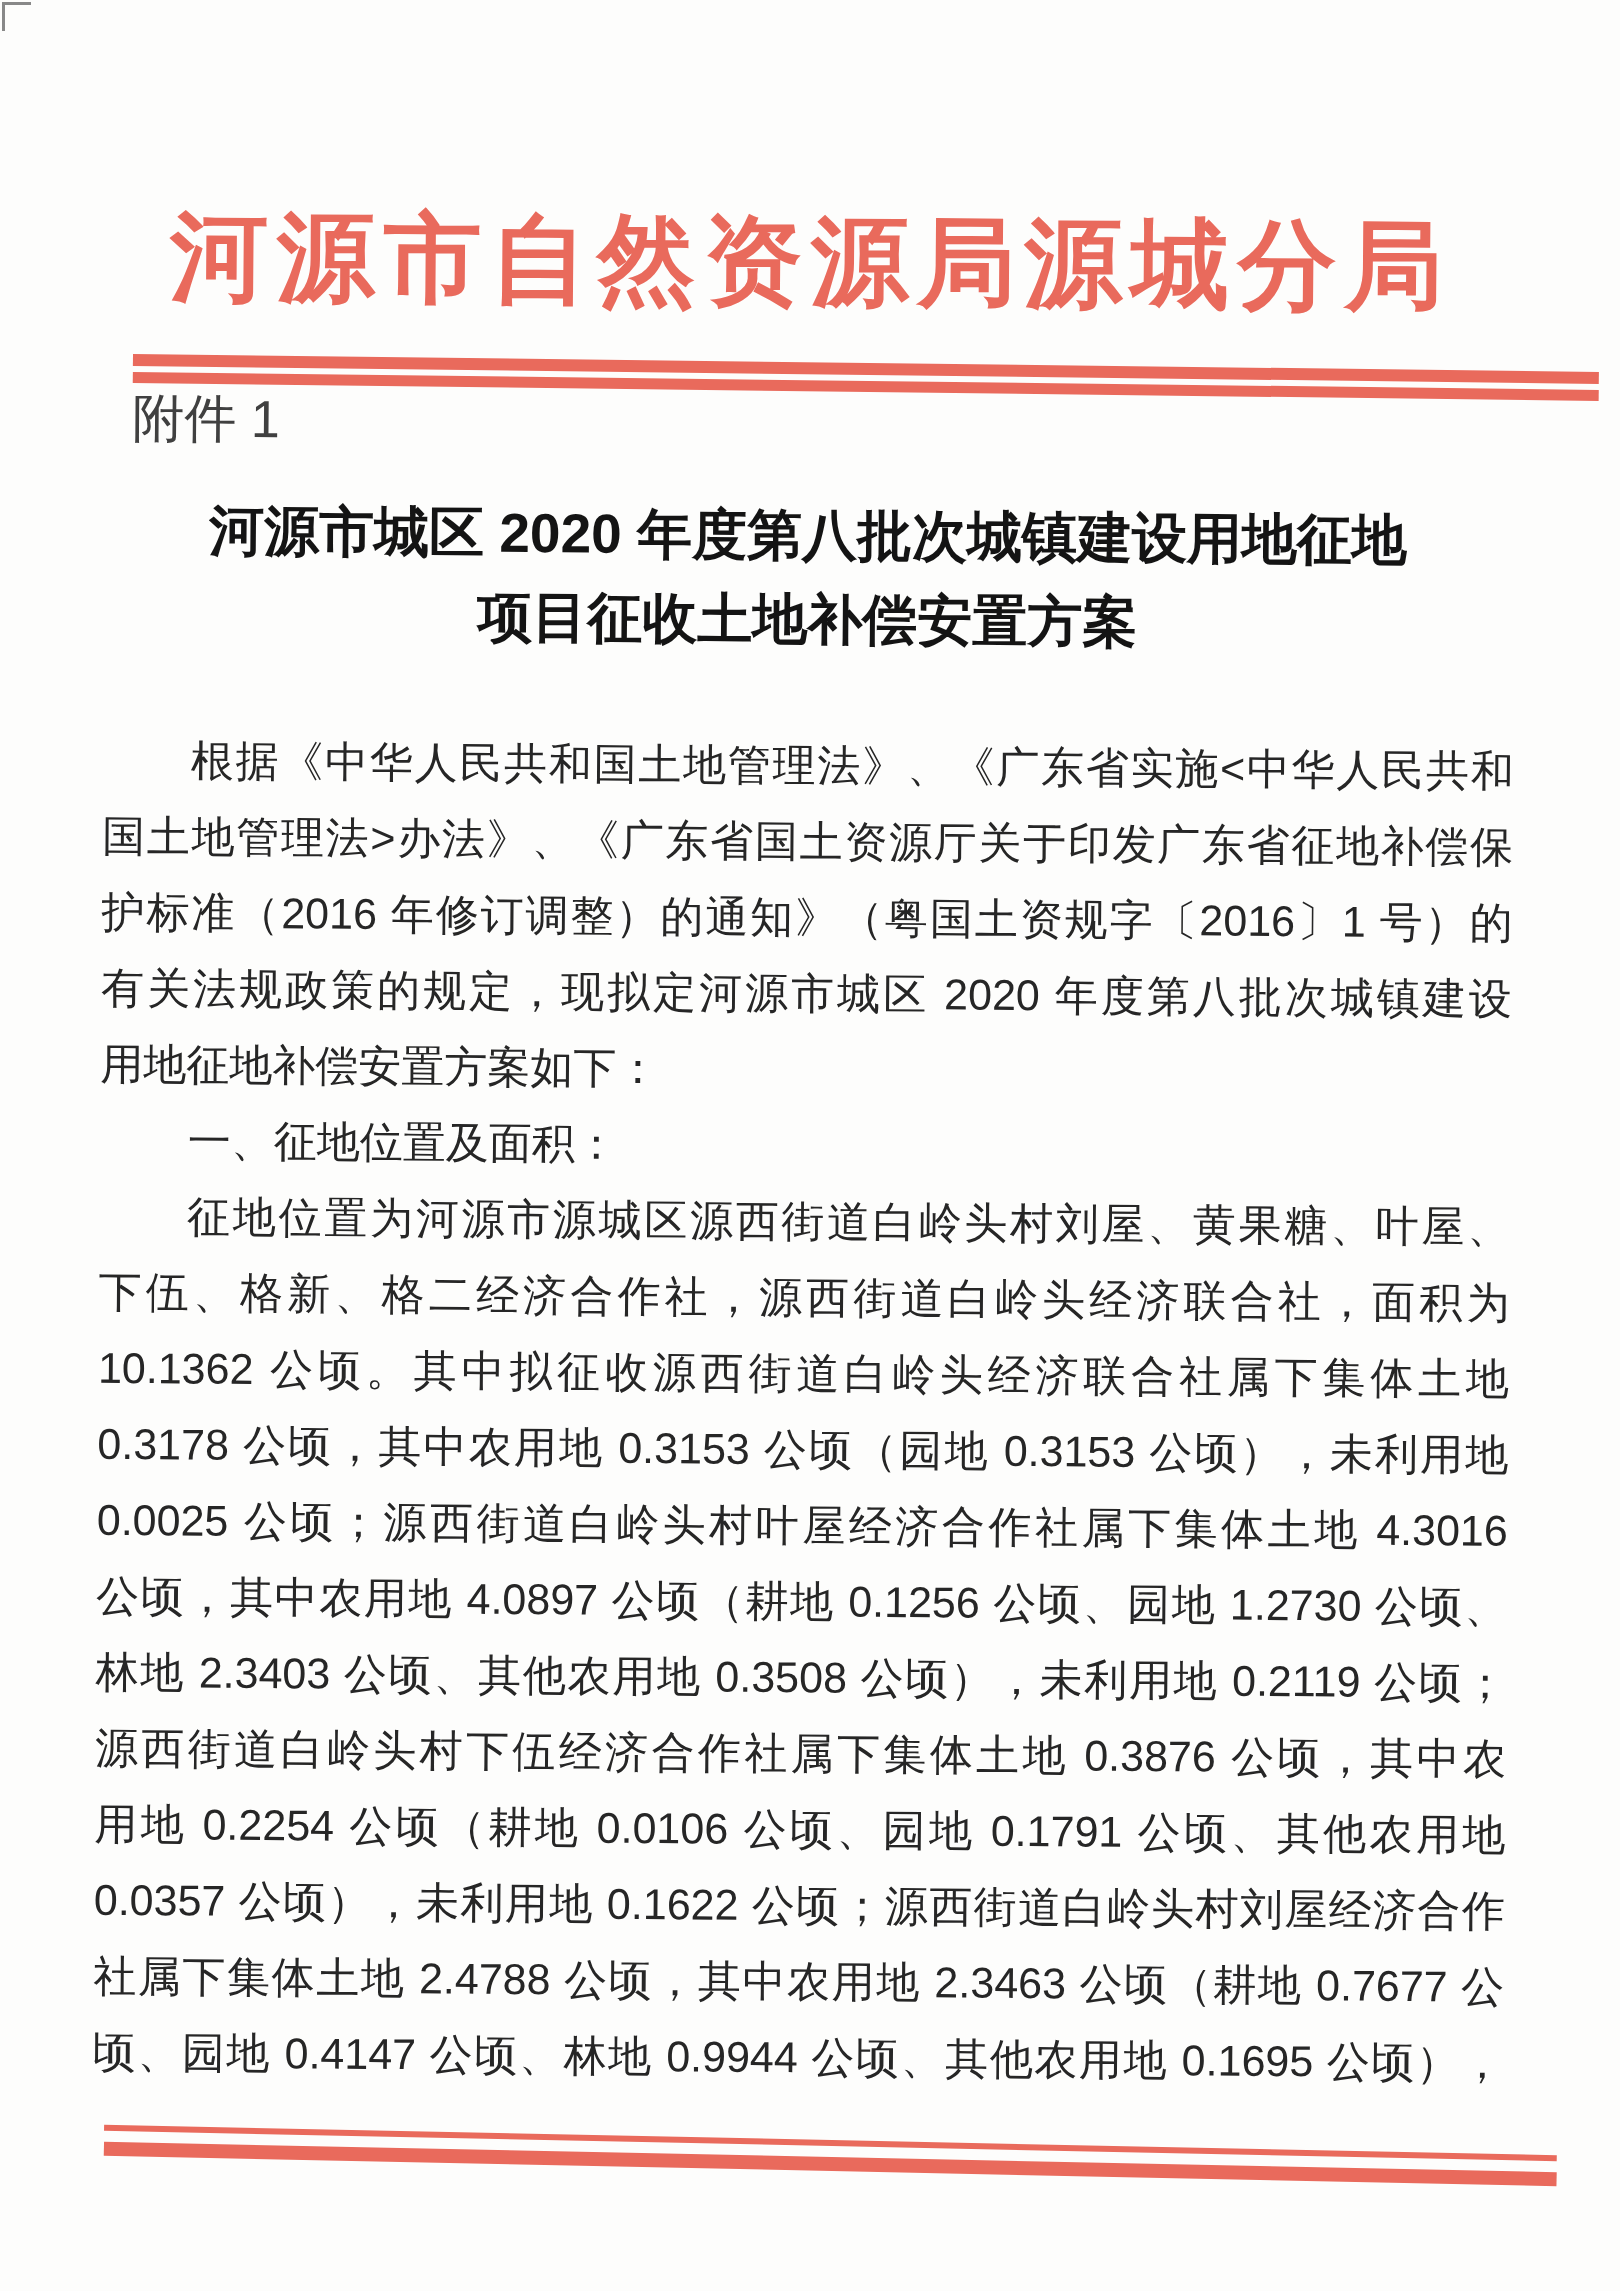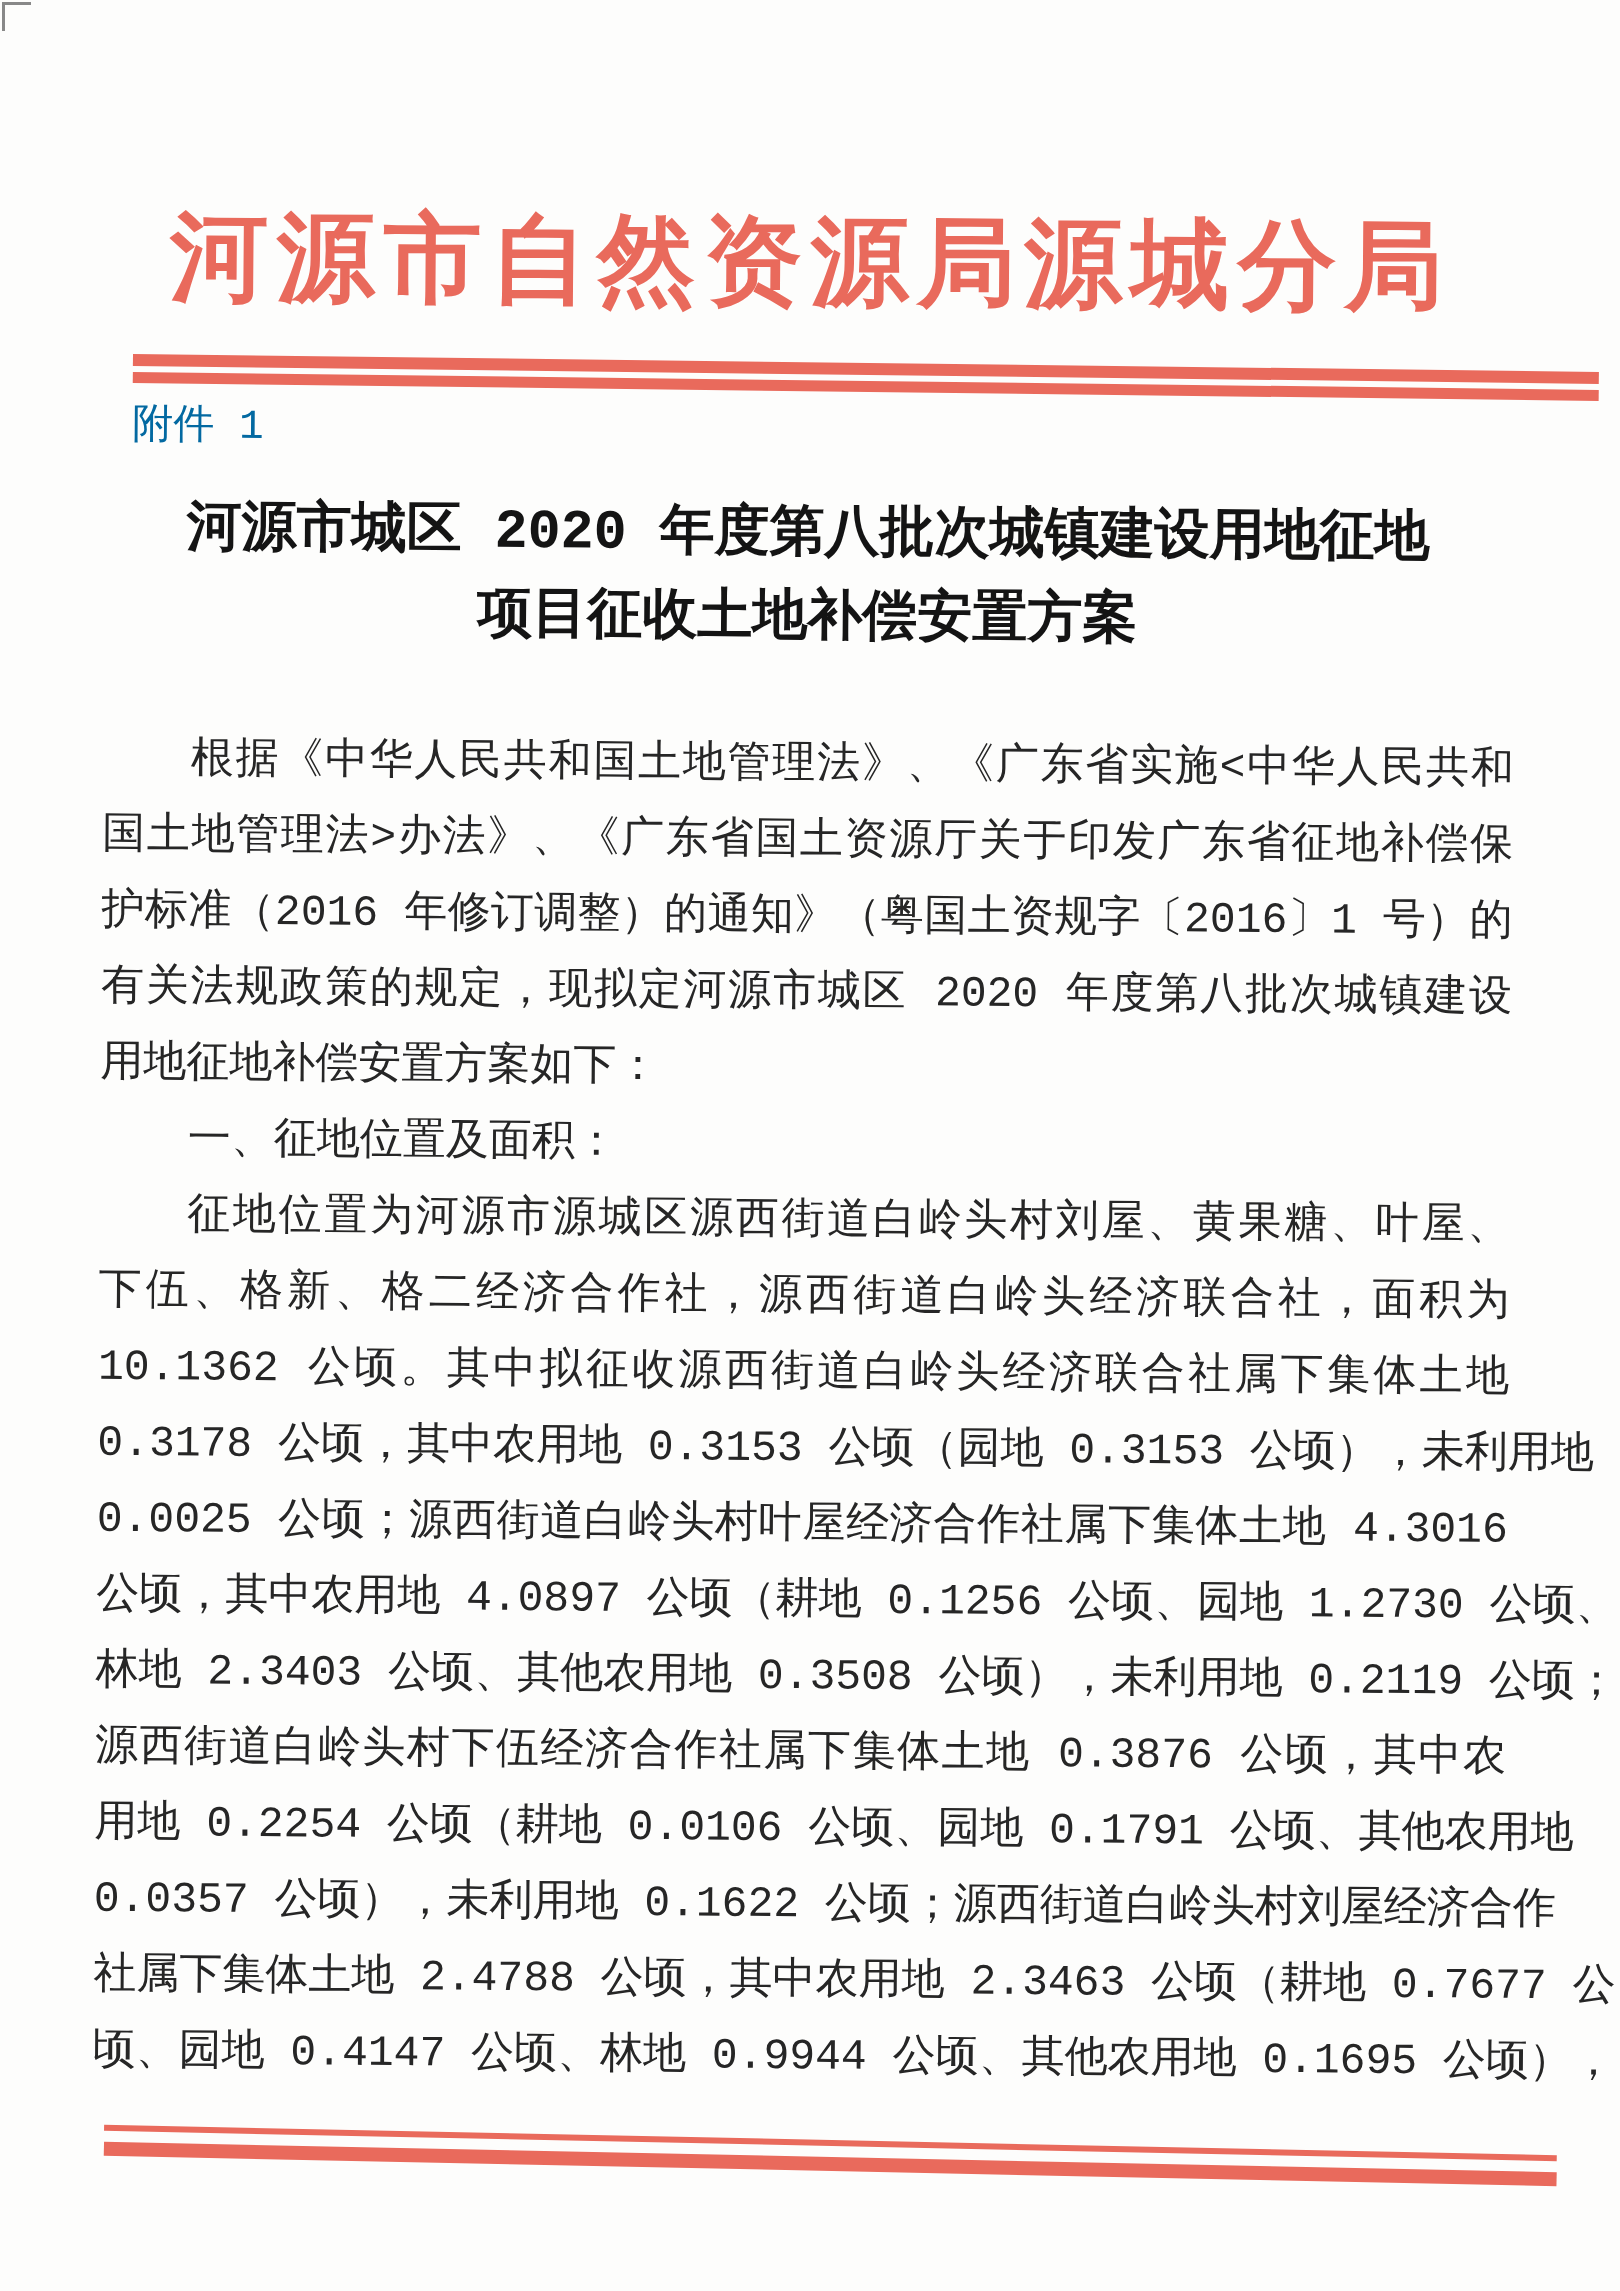--- a/index.html
+++ b/index.html
@@ -6,21 +6,21 @@
     margin: 0;
     padding: 0;
     background: #ffffff;
   }
   .page {
     position: relative;
     width: 1620px;
     height: 2292px;
     background: #fdfdfc;
     overflow: hidden;
-    font-family: Liberation Mono, monospace;
+    font-family: Liberation Sans, sans-serif;
   }
   .skew {
     position: absolute;
     inset: 0;
     transform: rotate(0.45deg);
     transform-origin: 137px 353px;
   }
   .corner-mark {
     position: absolute;
     top: 2px;
@@ -46,24 +46,24 @@
     position: absolute;
     background: var(--red);
     transform-origin: left center;
   }
   .rule-top-a   { top: 354px; left: 133px; width: 1466px; height: 11.8px; transform: rotate(0.25deg); }
   .rule-top-b   { top: 372px; left: 133px; width: 1466px; height: 10.8px; transform: rotate(0.25deg); }
   .rule-bot-a   { top: 2125px; left: 118px; width: 1453px; height: 5.9px;  transform: rotate(0.75deg); }
   .rule-bot-b   { top: 2142px; left: 118px; width: 1453px; height: 13.7px; transform: rotate(0.75deg); }
   .attachment {
     position: absolute;
-    top: 396px;
+    top: 384px;
     left: 133px;
-    font-size: 41px;
-    color: #0369a1;
+    font-size: 52px;
+    color: #404040;
   }
   .doc-title {
     position: absolute;
     top: 488px;
     left: 104px;
     width: 1411px;
     text-align: center;
     font-size: 55px;
     line-height: 84px;
     font-weight: bold;

